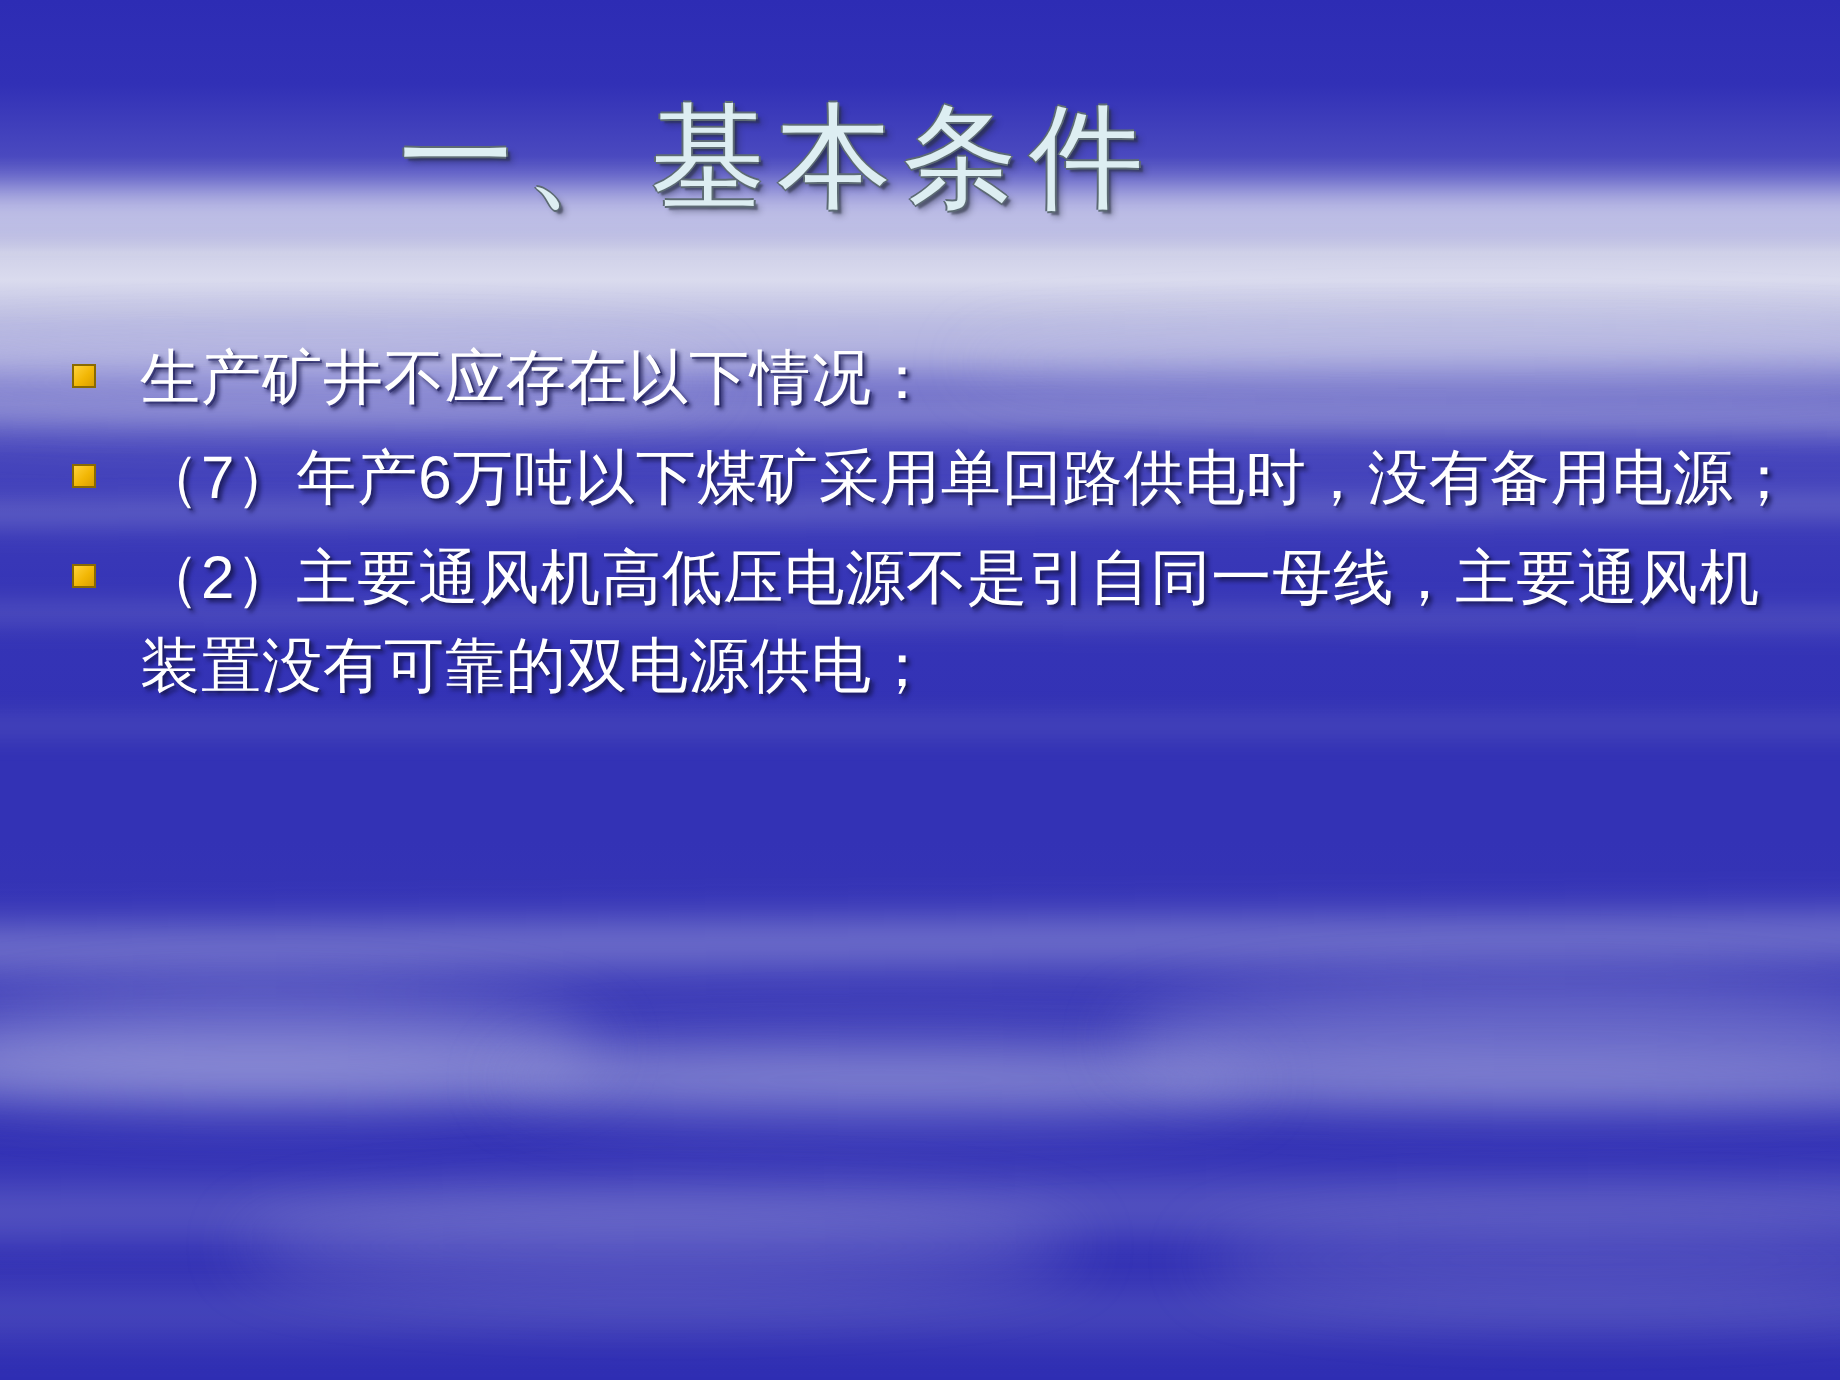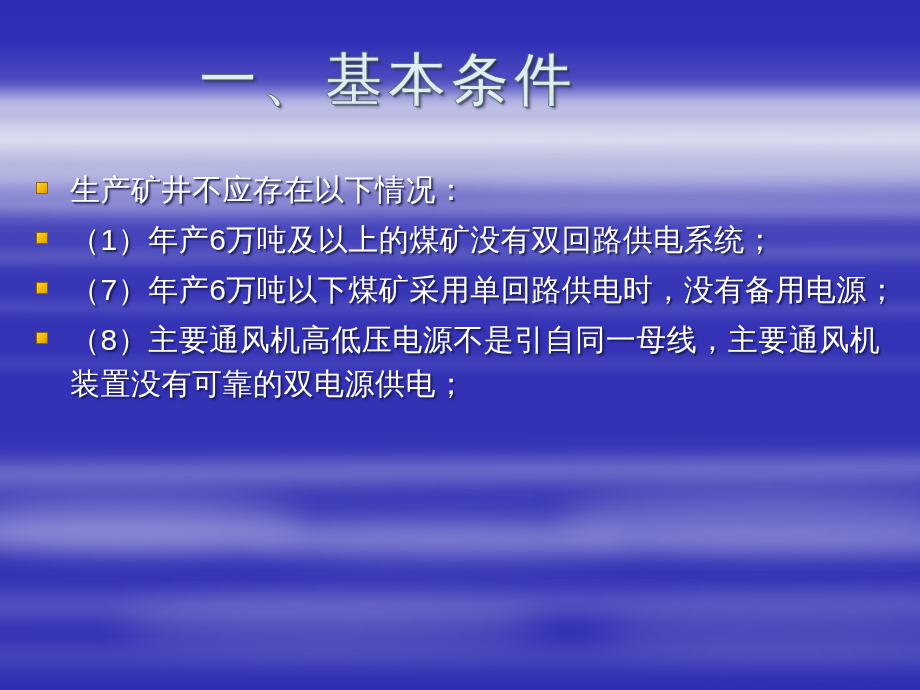--- a/index.html
+++ b/index.html
@@ -211,30 +211,26 @@
 
   <div class="title">一、基本条件</div>
 
   <div class="body-list">
 
     <div class="bullet-row">
       <span class="marker"></span>
       <span class="para">生产矿井不应存在以下情况：</span>
     </div>
 
-    <div class="bullet-row">
-      <span class="marker"></span>
-      <span class="para">（1）年产6万吨及以上的煤矿没有双回路供电系统；</span>
-    </div>
 
     <div class="bullet-row">
       <span class="marker"></span>
       <span class="para">（7）年产6万吨以下煤矿采用单回路供电时，没有备用电源；</span>
     </div>
 
     <div class="bullet-row">
       <span class="marker"></span>
-      <span class="para">（8）主要通风机高低压电源不是引自同一母线，主要通风机装置没有可靠的双电源供电；</span>
+      <span class="para">（2）主要通风机高低压电源不是引自同一母线，主要通风机装置没有可靠的双电源供电；</span>
     </div>
 
 
   </div>
 </div>
 
 </body></html>

